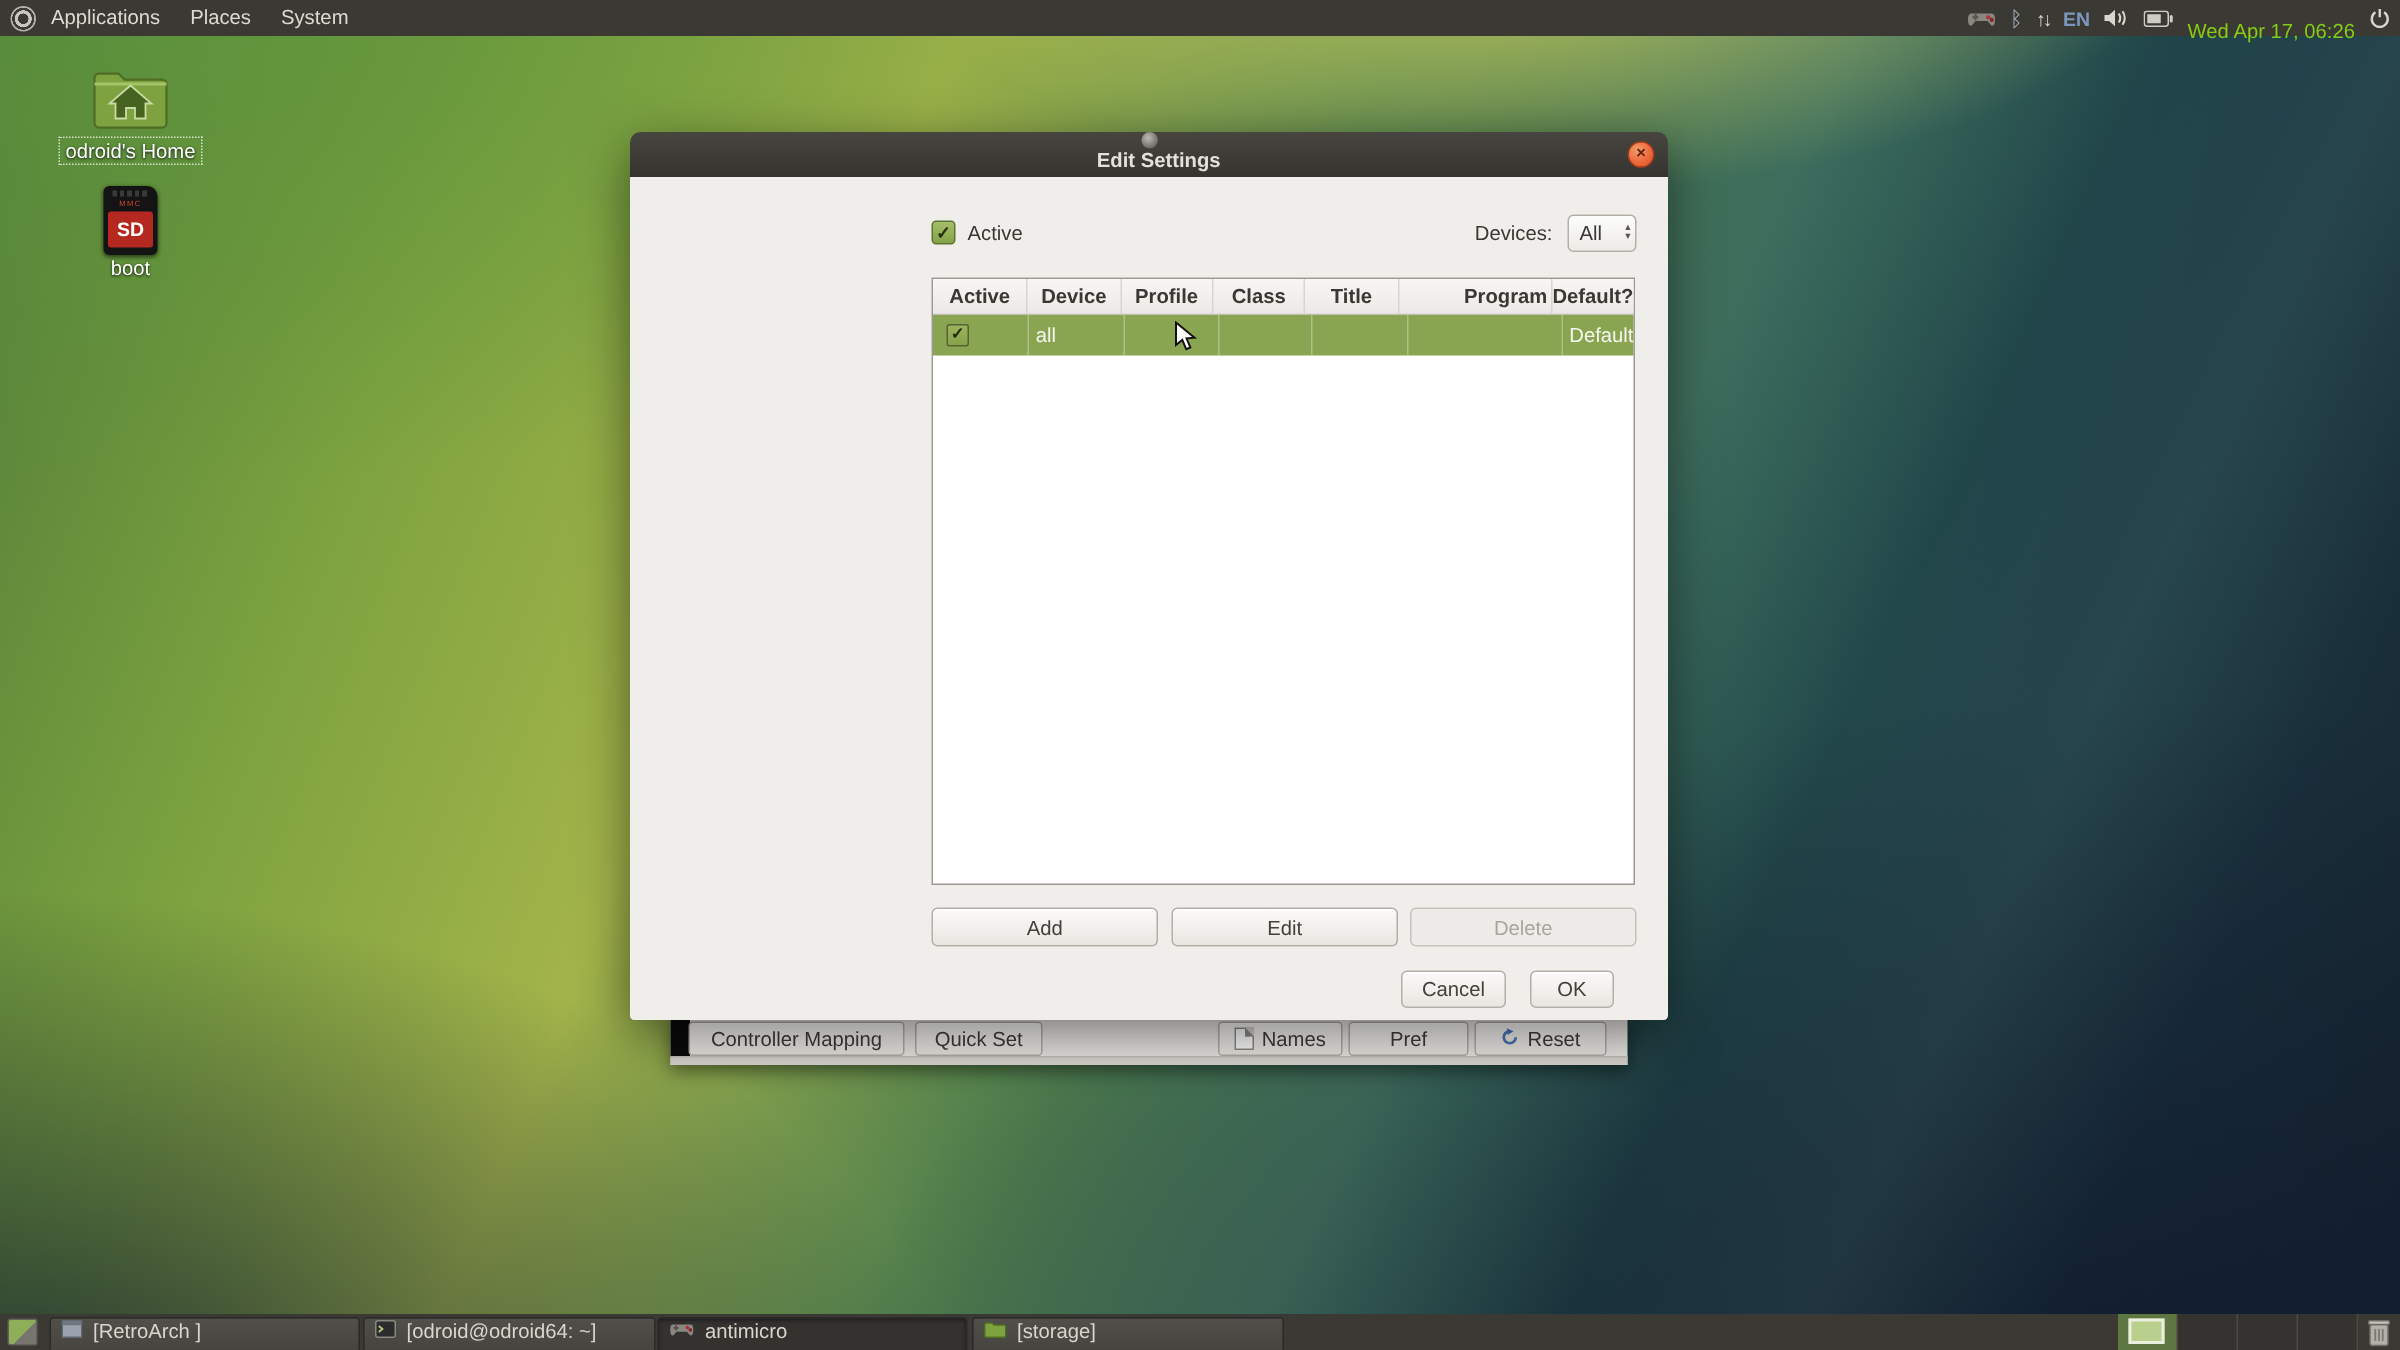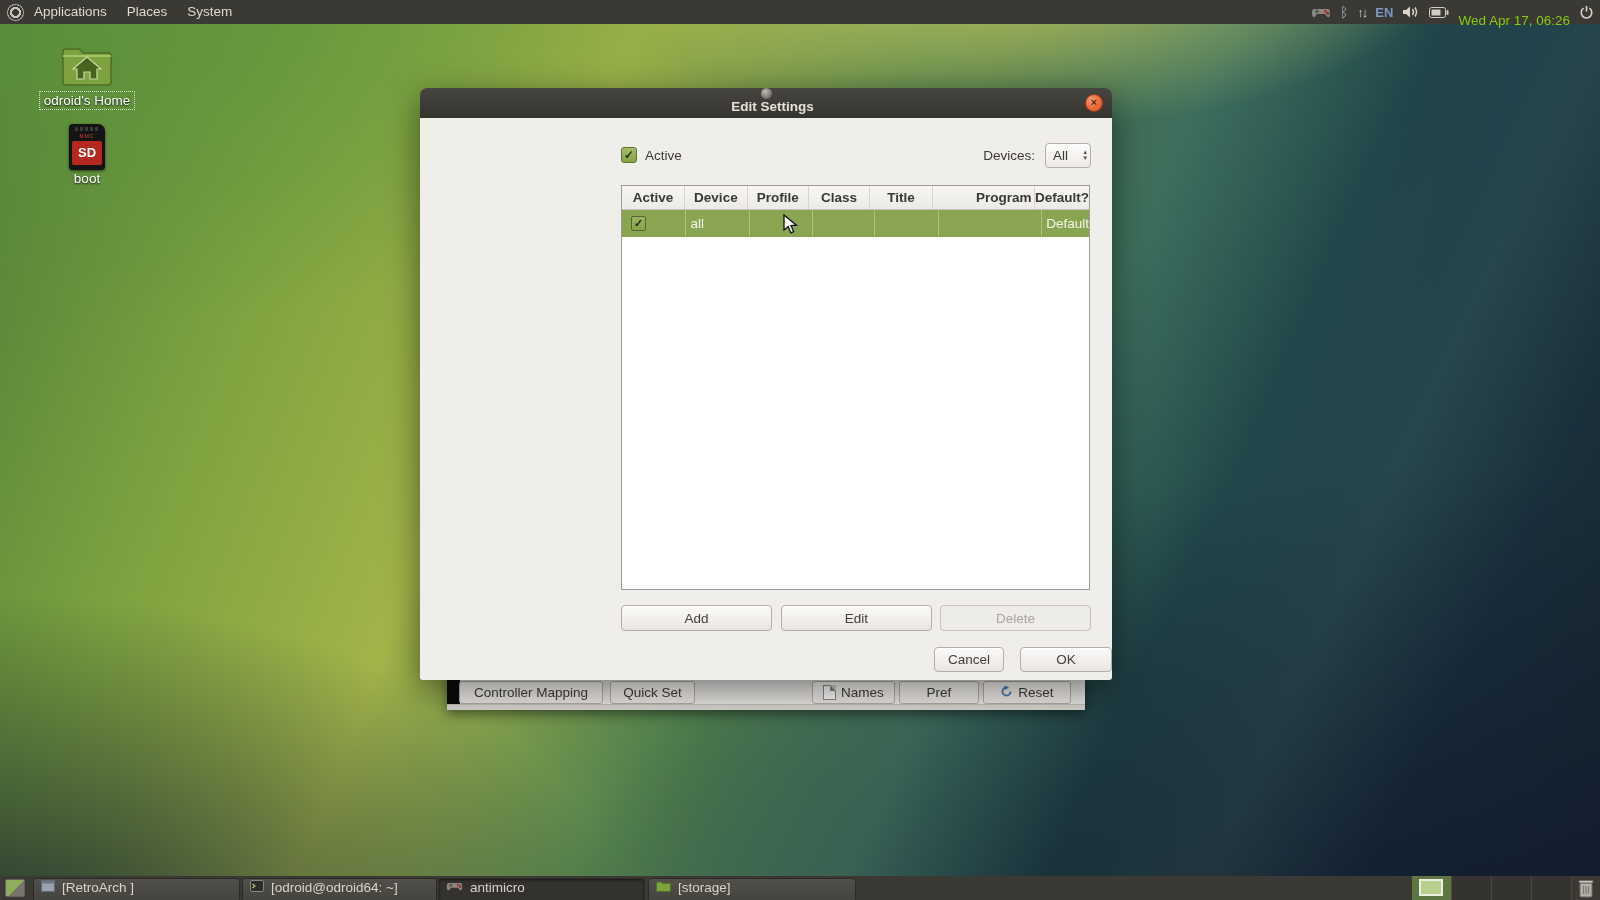--- a/index.html
+++ b/index.html
@@ -245,21 +245,21 @@
           <div class="td c6"></div>
           <div class="td c7">Default</div>
         </div>
       </div>
 
       <div class="pbtn" style="left:201px;top:487px;width:151px;">Add</div>
       <div class="pbtn" style="left:361px;top:487px;width:151px;">Edit</div>
       <div class="pbtn disabled" style="left:520px;top:487px;width:151px;">Delete</div>
 
       <div class="pbtn" style="left:514px;top:529px;width:70px;height:25px;">Cancel</div>
-      <div class="pbtn" style="left:600px;top:529px;width:92px;height:25px;">OK</div>
+      <div class="pbtn" style="left:600px;top:529px;width:56px;height:25px;">OK</div>
     </div>
   </div>
 
   <div class="cursor">
     <svg width="17" height="22" viewBox="0 0 17 22">
         <path d="M1 1 L1 16 L5.2 12.6 L7.8 18.8 L10.6 17.6 L8 11.6 L13.4 11.2 Z" fill="#fff" stroke="#111" stroke-width="1.3"></path>
       </svg>
   </div>
 
   <div class="panel-bottom">

